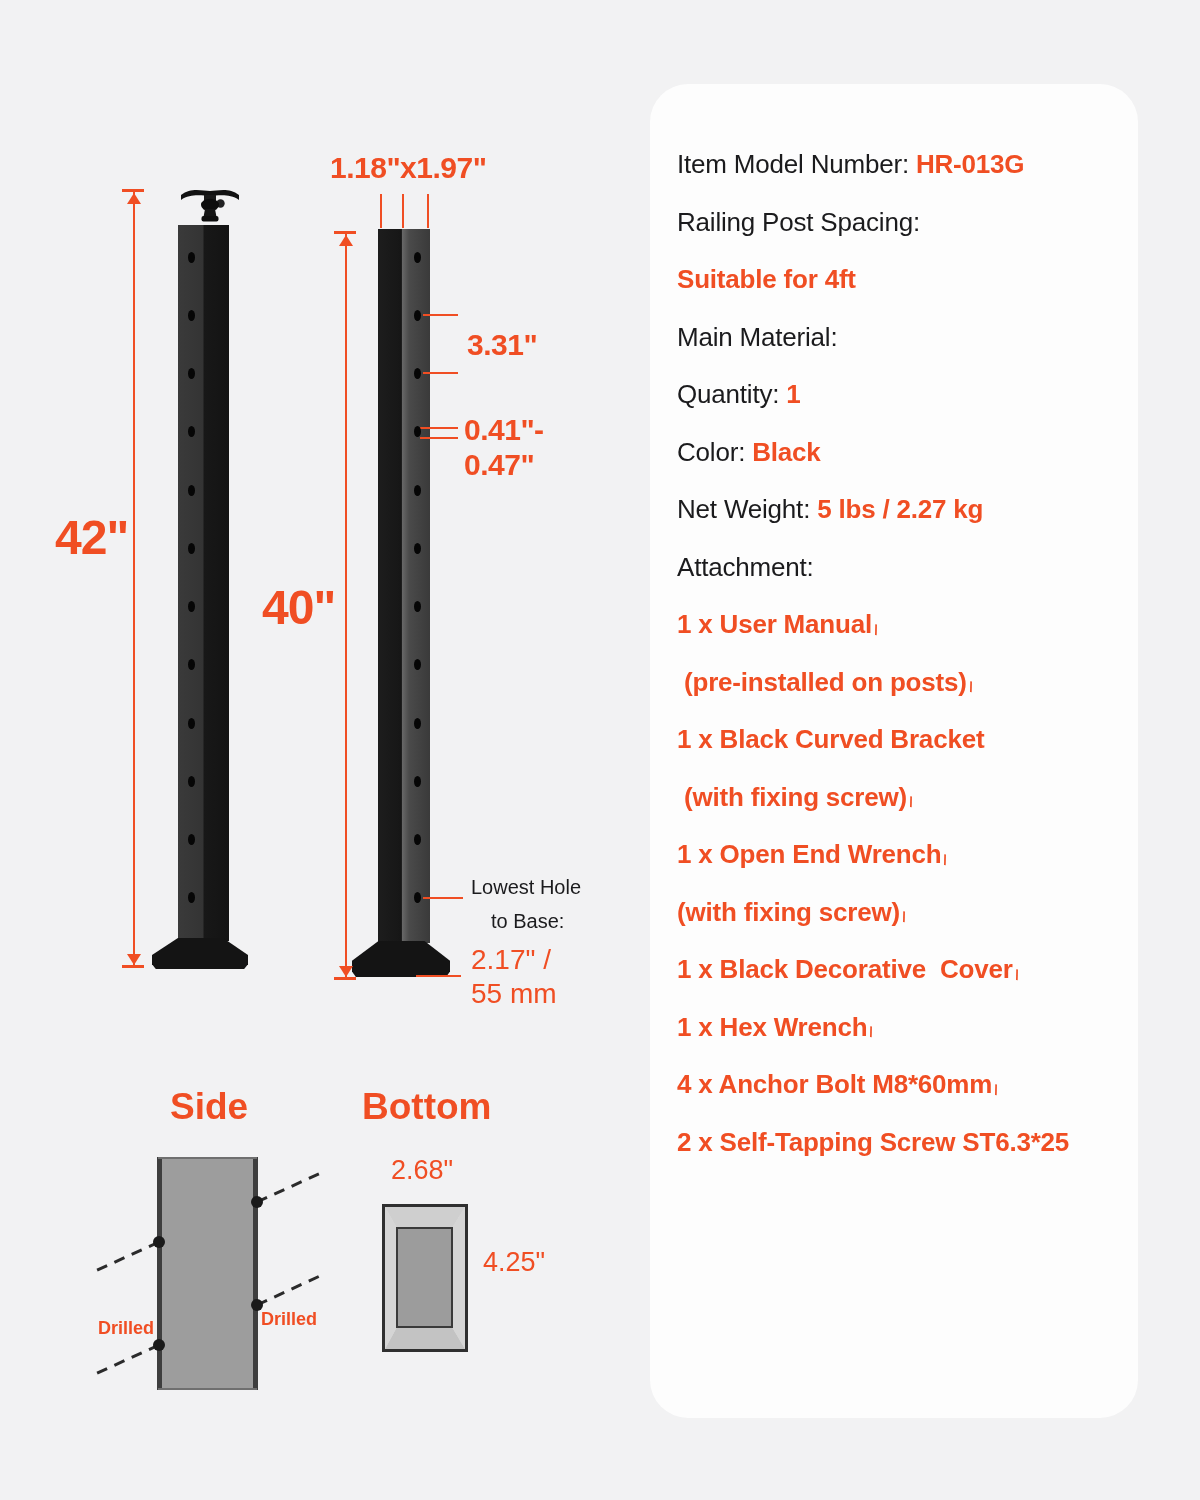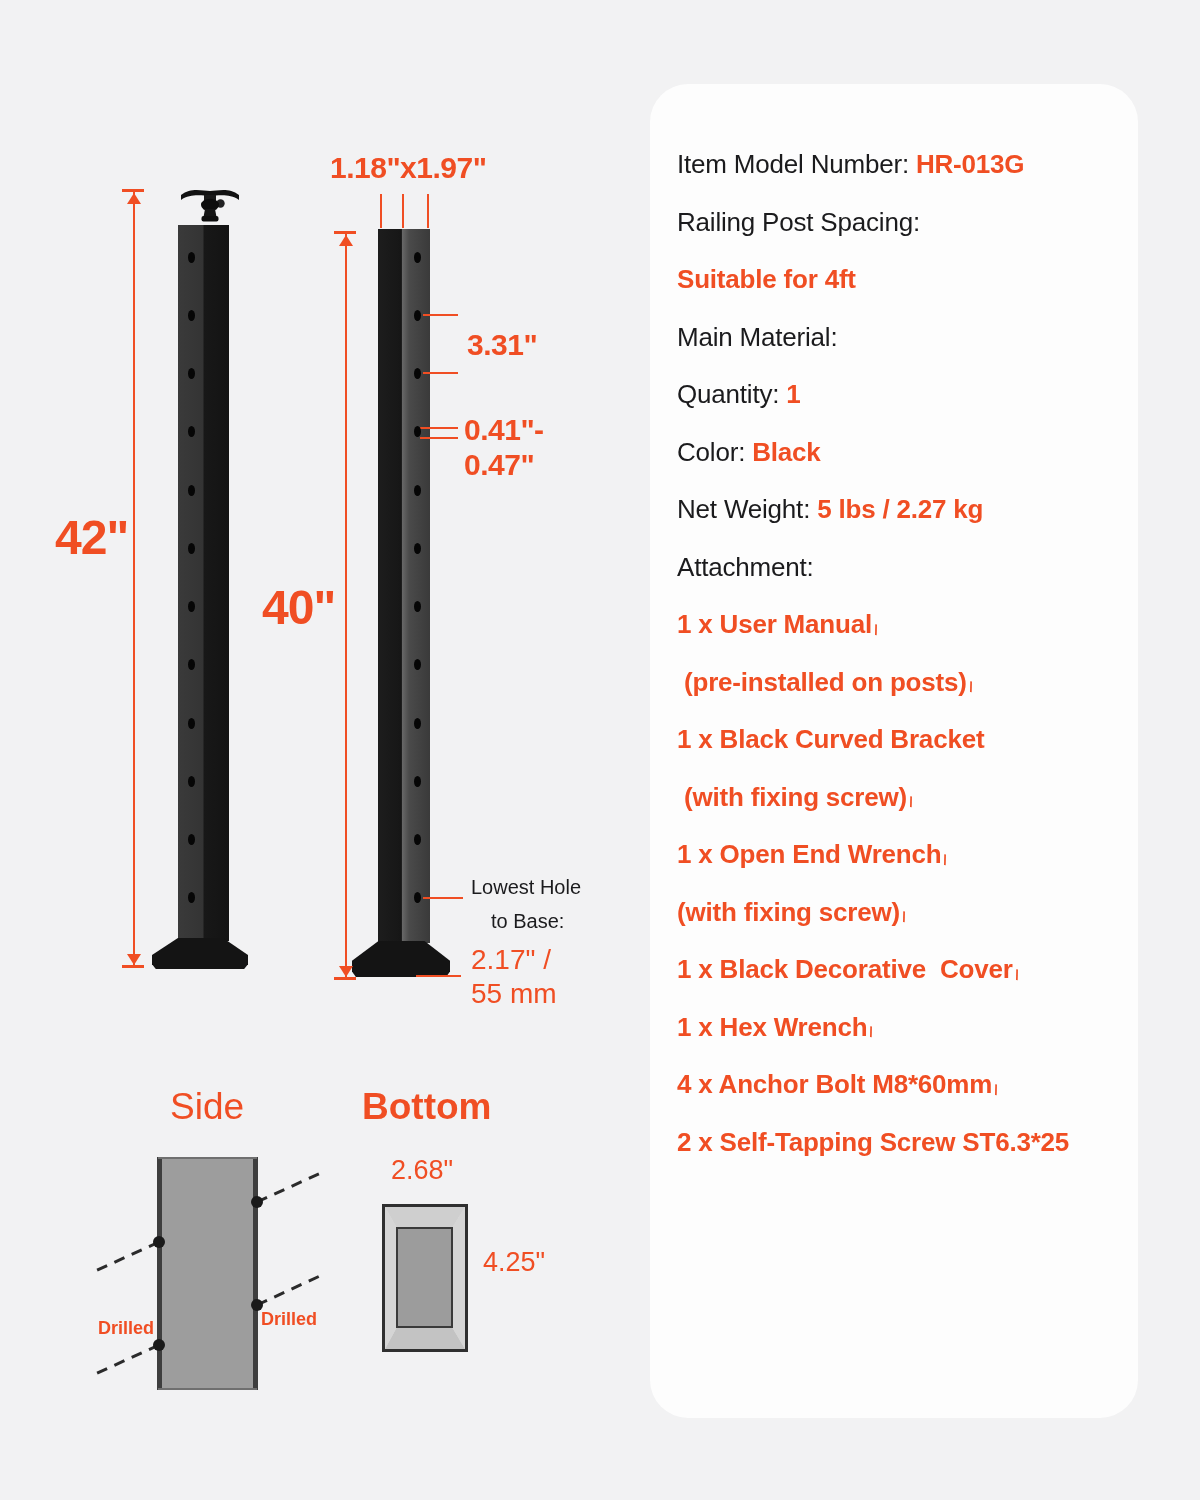--- a/index.html
+++ b/index.html
@@ -37,21 +37,21 @@
   .tri-up{border-bottom:11px solid #F04E23;}
   .tri-down{border-top:11px solid #F04E23;}
 
   .dim-label{position:absolute;color:#F04E23;font-weight:700;}
   .dim-xl{font-size:48px;letter-spacing:-1px;}
   .dim-md{font-size:30px;letter-spacing:-0.5px;}
   .note-dark{position:absolute;color:#1B1B1D;font-weight:400;font-size:20px;}
   .note-accent{position:absolute;color:#F04E23;font-weight:400;font-size:28px;}
 
   
-  .view-title{position:absolute;color:#F04E23;font-size:37px;font-weight:400;}
+  .view-title{position:absolute;color:#F04E23;font-size:37px;font-weight:700;}
   .view-title.medium{font-weight:600;}
   .drilled{position:absolute;color:#F04E23;font-size:18px;font-weight:700;}
   .small-dim{position:absolute;color:#F04E23;font-size:27px;font-weight:400;}
   svg{position:absolute;display:block;}
 </style>
 </head>
 <body>
 
 <div class="canvas">
 

